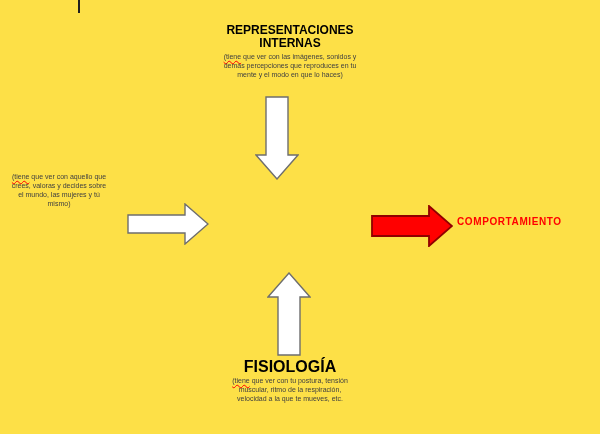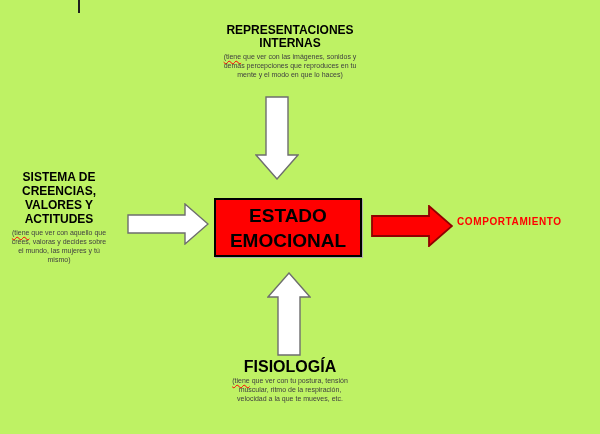--- a/index.html
+++ b/index.html
@@ -1,17 +1,17 @@
 <!DOCTYPE html>
 <html><head>
 <meta charset="utf-8">
 <style>
   html,body{margin:0;padding:0;background:#fff;}
   .canvas{
-    position:relative;width:600px;height:434px;background:#bef264;overflow:hidden;
+    position:relative;width:600px;height:434px;background:#fde047;overflow:hidden;
     font-family:"Liberation Sans",sans-serif;
   }
   .abs{position:absolute;}
   .cursor-line{left:78px;top:0;width:2px;height:13px;background:#1f1f1f;}
   .block{text-align:center;}
   .block-title{
     font-weight:bold;color:#000;white-space:pre-line;
   }
   .block-desc{
     font-size:7px;line-height:9px;color:#404040;white-space:pre-line;margin-top:2px;
@@ -53,36 +53,30 @@
     <div class="block-desc"><span class="misspell">(tiene</span><span> que ver con las imágenes, sonidos y
 demás percepciones que reproduces en tu
 mente y el modo en que lo haces)</span></div>
   </div>
 
   <svg class="abs" style="left:255px;top:96px" width="44" height="84" viewBox="0 0 44 84">
     <polygon points="11,1 33,1 33,59 43,59 22,83 1,59 11,59" fill="#ffffff" stroke="#6e6e6e" stroke-width="1.4" stroke-linejoin="miter"></polygon>
   </svg>
 
   <div class="abs block left-block">
-    <div class="block-title">SISTEMA DE
-CREENCIAS,
-VALORES Y
-ACTITUDES</div>
     <div class="block-desc"><span class="misspell">(tiene</span><span> que ver con aquello que
 crees, valoras y decides sobre
 el mundo, las mujeres y tú
 mismo)</span></div>
   </div>
 
   <svg class="abs" style="left:127px;top:203px" width="82" height="42" viewBox="0 0 82 42">
     <polygon points="1,12 58,12 58,1 81,21 58,41 58,30 1,30" fill="#ffffff" stroke="#6e6e6e" stroke-width="1.4" stroke-linejoin="miter"></polygon>
   </svg>
 
-  <div class="abs center-box">ESTADO
-EMOCIONAL</div>
 
   <svg class="abs" style="left:371px;top:205px" width="82" height="42" viewBox="0 0 82 42">
     <polygon points="1,11 58,11 58,1 81,21 58,41 58,31 1,31" fill="#ff0000" stroke="#900000" stroke-width="1.8" stroke-linejoin="miter"></polygon>
   </svg>
 
   <div class="abs comportamiento">COMPORTAMIENTO</div>
 
   <svg class="abs" style="left:267px;top:272px" width="44" height="84" viewBox="0 0 44 84">
     <polygon points="22,1 43,25 33,25 33,83 11,83 11,25 1,25" fill="#ffffff" stroke="#6e6e6e" stroke-width="1.4" stroke-linejoin="miter"></polygon>
   </svg>

